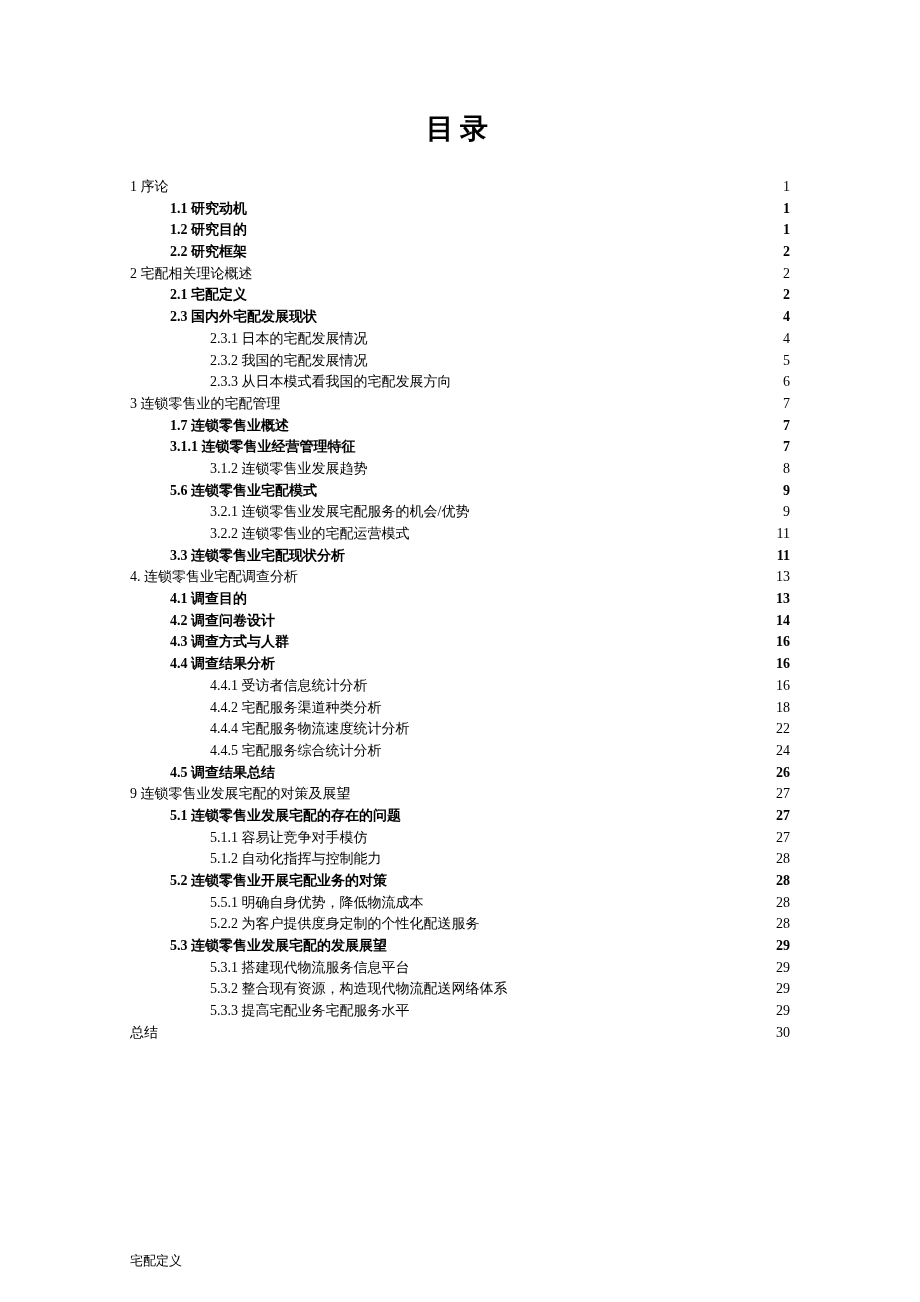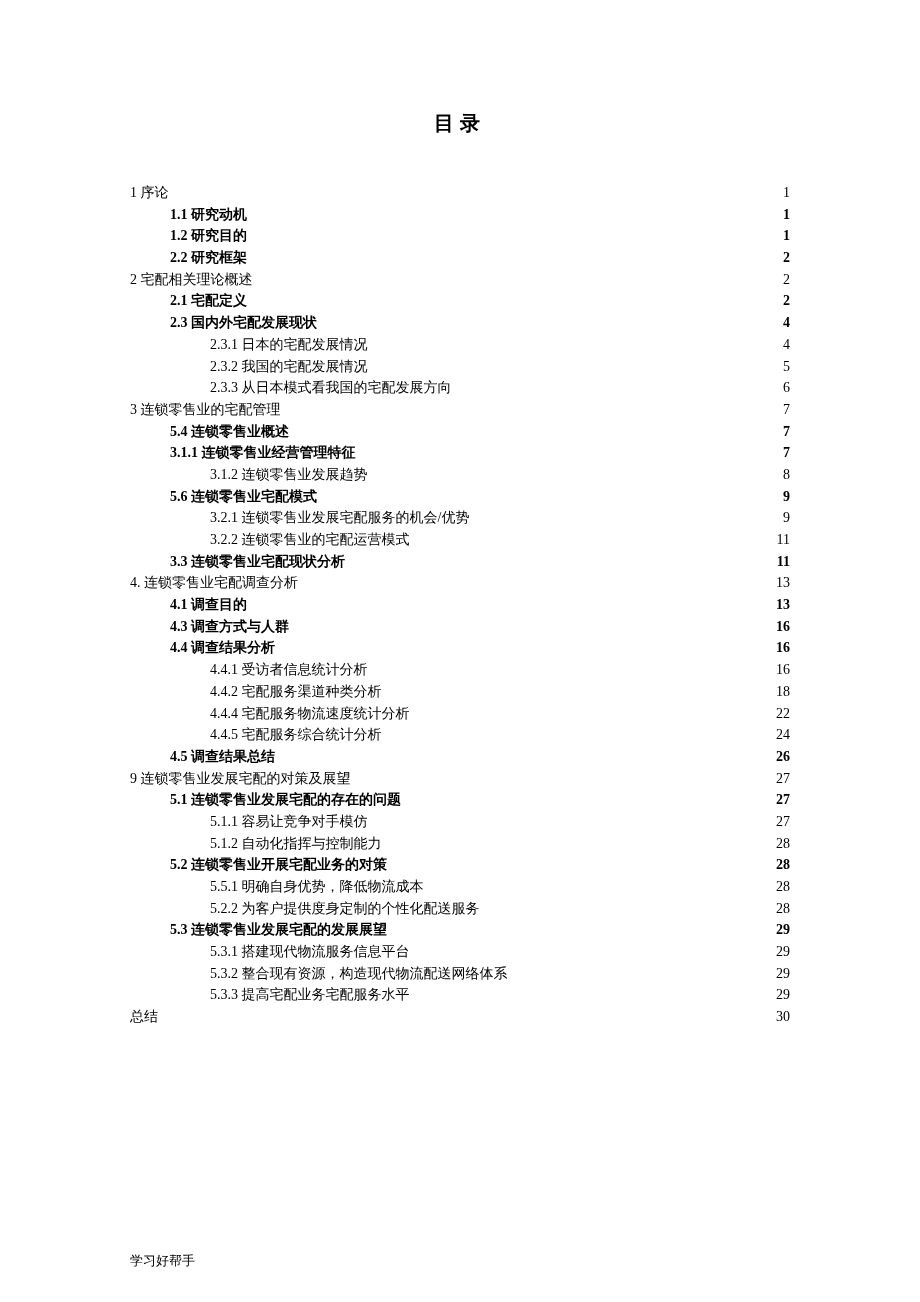--- a/index.html
+++ b/index.html
@@ -10,24 +10,24 @@
       width: 920px;
     }
     .page {
       width: 920px;
       min-height: 1302px;
       padding: 110px 130px 40px 130px;
       box-sizing: border-box;
       position: relative;
     }
     .title {
-      font-size: 20px;
+      font-size: 28px;
       font-weight: bold;
       text-align: center;
-      margin-bottom: 45px;
+      margin-bottom: 28px;
       letter-spacing: 6px;
     }
     .toc-line {
       display: flex;
       align-items: baseline;
       font-size: 14px;
       line-height: 1.55;
       margin: 0;
       white-space: nowrap;
     }
@@ -122,21 +122,21 @@
         <span class="toc-label">2.3.3 从日本模式看我国的宅配发展方向</span>
         <span class="dots"></span>
         <span class="pagenum">6</span>
       </div>
       <div class="toc-line lvl0">
         <span class="toc-label">3 连锁零售业的宅配管理</span>
         <span class="dots wide"></span>
         <span class="pagenum">7</span>
       </div>
       <div class="toc-line lvl1">
-        <span class="toc-label">5.4 连锁零售业概述</span>
+        <span class="toc-label">1.7 连锁零售业概述</span>
         <span class="dots"></span>
         <span class="pagenum">7</span>
       </div>
       <div class="toc-line lvl1">
         <span class="toc-label">3.1.1 连锁零售业经营管理特征</span>
         <span class="dots"></span>
         <span class="pagenum">7</span>
       </div>
       <div class="toc-line lvl2">
         <span class="toc-label">3.1.2 连锁零售业发展趋势</span>
@@ -167,20 +167,25 @@
         <span class="toc-label">4. 连锁零售业宅配调查分析</span>
         <span class="dots wide"></span>
         <span class="pagenum">13</span>
       </div>
       <div class="toc-line lvl1">
         <span class="toc-label">4.1 调查目的</span>
         <span class="dots"></span>
         <span class="pagenum">13</span>
       </div>
       <div class="toc-line lvl1">
+        <span class="toc-label">4.2 调查问卷设计</span>
+        <span class="dots"></span>
+        <span class="pagenum">14</span>
+      </div>
+      <div class="toc-line lvl1">
         <span class="toc-label">4.3 调查方式与人群</span>
         <span class="dots"></span>
         <span class="pagenum">16</span>
       </div>
       <div class="toc-line lvl1">
         <span class="toc-label">4.4 调查结果分析</span>
         <span class="dots"></span>
         <span class="pagenum">16</span>
       </div>
       <div class="toc-line lvl2">
@@ -262,14 +267,14 @@
         <span class="toc-label">5.3.3 提高宅配业务宅配服务水平</span>
         <span class="dots"></span>
         <span class="pagenum">29</span>
       </div>
       <div class="toc-line lvl0">
         <span class="toc-label">总结</span>
         <span class="dots wide"></span>
         <span class="pagenum">30</span>
       </div>
     </div>
-  <div class="footer">学习好帮手</div>
+  <div class="footer">宅配定义</div>
 </div>
 
 </body></html>

